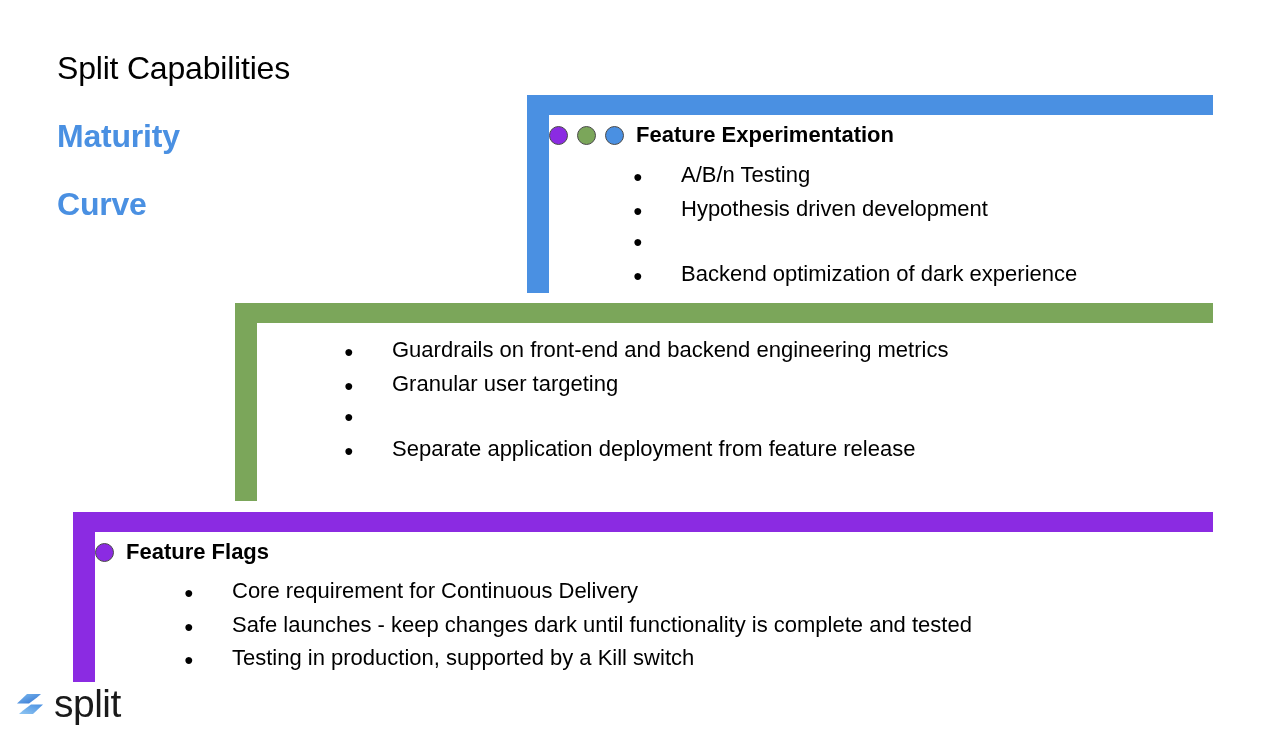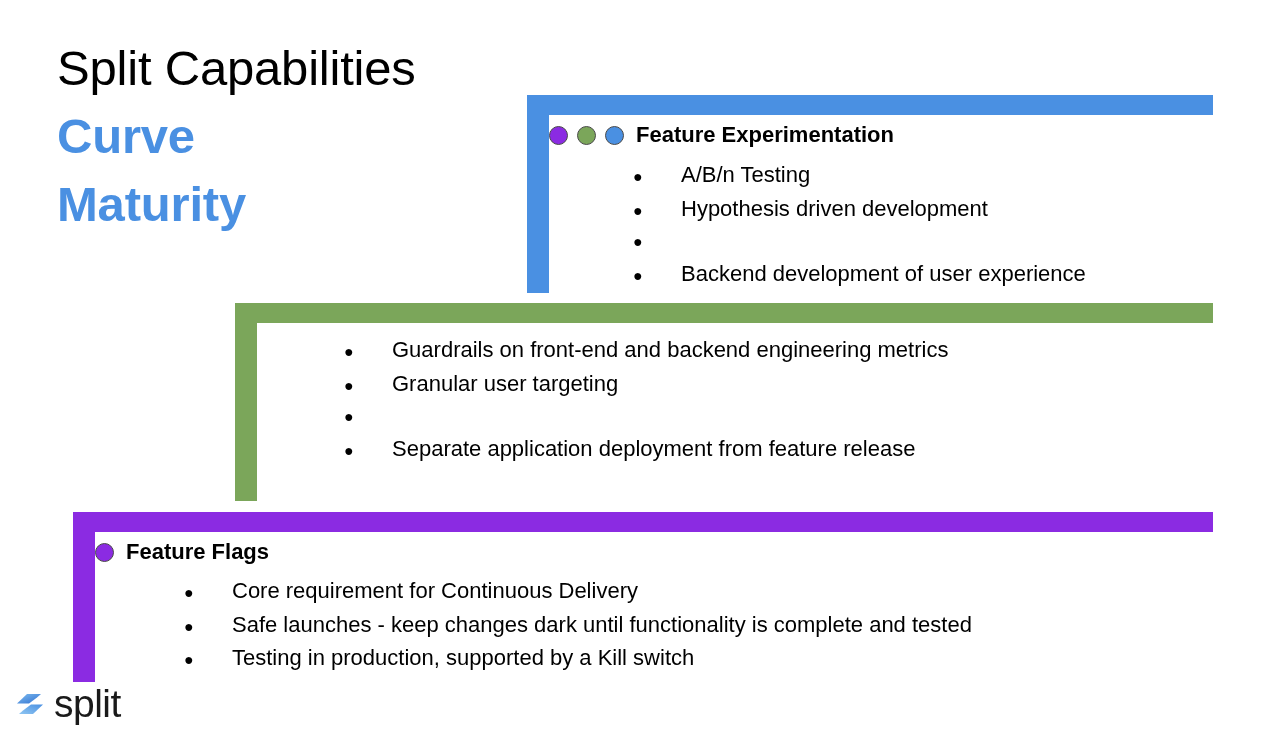--- a/index.html
+++ b/index.html
@@ -17,21 +17,21 @@
   }
 
   
   #title-block {
     position: absolute;
     left: 57px;
     top: 34px;
     width: 460px;
   }
   .title-line {
-    font-size: 49px;
+    font-size: 32px;
     line-height: 68px;
     letter-spacing: -0.2px;
     white-space: nowrap;
   }
   .title-line.primary {
     color: #000000;
     font-weight: 400;
   }
   .title-line.accent {
     color: #4A90E2;
@@ -170,22 +170,22 @@
     font-weight: 400;
     color: #1a1a1a;
     letter-spacing: -0.5px;
   }
 </style>
 </head>
 <body>
 
 <div id="title-block">
   <div class="title-line primary">Split Capabilities</div>
+  <div class="title-line accent" style="color: rgb(74, 144, 226);">Maturity</div>
   <div class="title-line accent" style="color: rgb(74, 144, 226);">Curve</div>
-  <div class="title-line accent" style="color: rgb(74, 144, 226);">Maturity</div>
 </div>
 
 <div class="tier" id="tier-experimentation">
   <div class="bar-top" style="background: rgb(74, 144, 226);"></div>
   <div class="bar-left" style="background: rgb(74, 144, 226);"></div>
   <div class="content">
     <div class="tier-heading">
       <span class="dot-group">
         <span class="dot" style="background: rgb(139, 43, 226);"></span>
         <span class="dot" style="background: rgb(123, 166, 90);"></span>
@@ -200,21 +200,21 @@
       </li>
       <li>
         <span class="marker">●</span>
         <span class="btext">Hypothesis driven development</span>
       </li>
       <li>
         <span class="marker">●</span>
       </li>
       <li>
         <span class="marker">●</span>
-        <span class="btext">Backend development of user experience</span>
+        <span class="btext">Backend optimization of dark experience</span>
       </li>
     </ul>
   </div>
 </div>
 
 <div class="tier" id="tier-rollout">
   <div class="bar-top" style="background: rgb(123, 166, 90);"></div>
   <div class="bar-left" style="background: rgb(123, 166, 90);"></div>
   <div class="content">
     <ul class="bullets">

